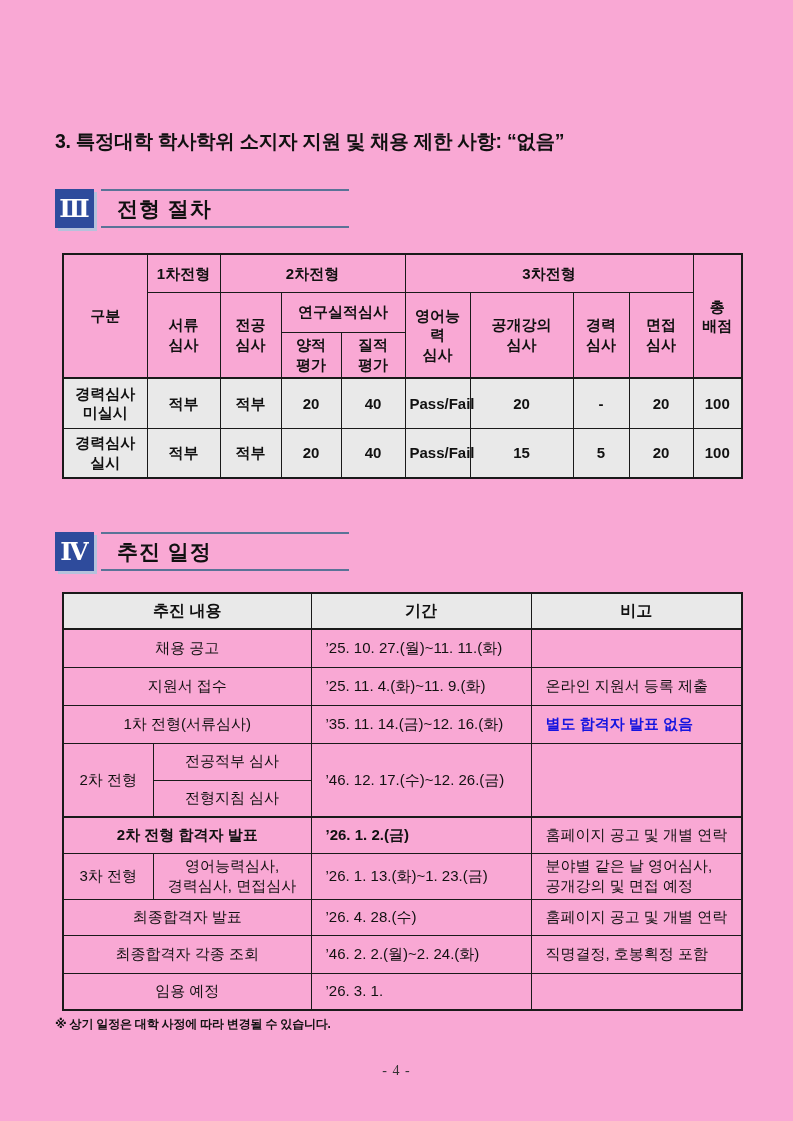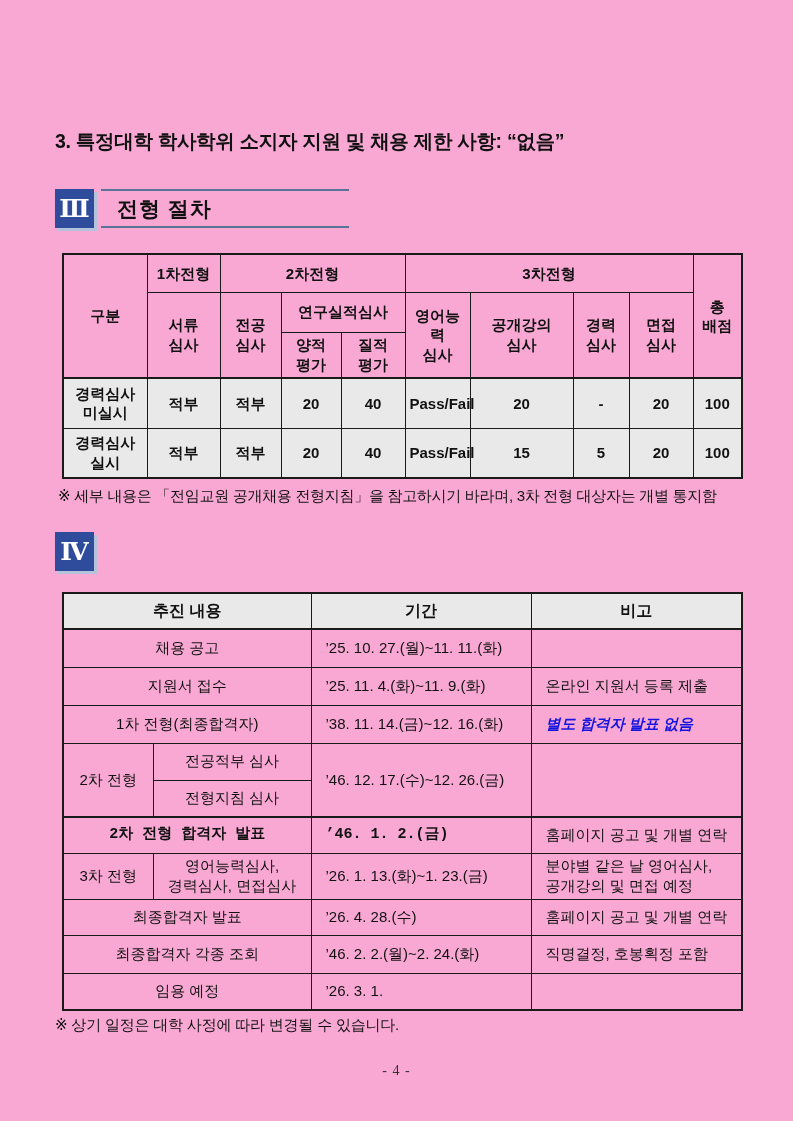--- a/index.html
+++ b/index.html
@@ -74,25 +74,25 @@
     border: 2px solid var(--border-dark);
     font-size: 15px; font-weight: 400; line-height: 1.35;
   }
   .t2 .hdr td {
     background: var(--table-gray);
     font-weight: 700; font-size: 16px; height: 36px;
     border-bottom: 2px solid var(--border-dark);
   }
   .t2 td.period, .t2 td.remark { text-align: left; padding-left: 14px; }
   .t2 .thick-top td { border-top: 2px solid var(--border-dark); }
-  .b { font-weight: 700; font-family: Liberation Mono, monospace; }
-  .blue { color: var(--highlight-blue); font-weight: 700; font-style: italic; }
+  .b { font-weight: 700; }
+  .blue { color: var(--highlight-blue); font-weight: 700; }
   .note2 {
     position: absolute; top: 1016px; left: 55px;
-    font-size: 15px; font-weight: 400; letter-spacing: -0.2px;
+    font-size: 12px; font-weight: 700; letter-spacing: -0.2px;
     white-space: nowrap;
   }
   .pageno {
     position: absolute; top: 1063px; left: 0; width: 100%;
     text-align: center;
     font-family: "Liberation Serif", "DejaVu Serif", serif;
     font-size: 14px; color: #333; letter-spacing: 1px;
   }
 </style>
 </head>
@@ -176,25 +176,27 @@
       <td>40</td>
       <td>Pass/Fail</td>
       <td>15</td>
       <td>5</td>
       <td>20</td>
       <td>100</td>
     </tr>
   </tbody>
     </table>
 
-  <p class="note1">※ 세부 내용은 「전임교원 공개채용 전형지침」을 참고하시기 바라며, 3차 전형 대상자는 개별 통지함</p>
 
   <div class="sec" style="top:532px">
     <div class="sec-box">
       <span>Ⅳ</span>
+    </div>
+    <div class="sec-body">
+      <span class="sec-title">추진 일정</span>
     </div>
   </div>
 
   <table class="t2">
     <colgroup>
       <col style="width:90px">
         <col style="width:158px">
         <col style="width:220px">
         <col style="width:211px">
     </colgroup>
@@ -208,36 +210,36 @@
       <td colspan="2">채용 공고</td>
       <td class="period">’25. 10. 27.(월)~11. 11.(화)</td>
       <td class="remark"></td>
     </tr>
     <tr style="height:38px">
       <td colspan="2">지원서 접수</td>
       <td class="period">’25. 11. 4.(화)~11. 9.(화)</td>
       <td class="remark">온라인 지원서 등록 제출</td>
     </tr>
     <tr style="height:38px">
-      <td colspan="2">1차 전형(최종합격자)</td>
-      <td class="period">’38. 11. 14.(금)~12. 16.(화)</td>
+      <td colspan="2">1차 전형(서류심사)</td>
+      <td class="period">’35. 11. 14.(금)~12. 16.(화)</td>
       <td class="remark blue">별도 합격자 발표 없음</td>
     </tr>
     <tr style="height:37px">
       <td rowspan="2">2차 전형</td>
       <td>전공적부 심사</td>
       <td rowspan="2" class="period">’46. 12. 17.(수)~12. 26.(금)</td>
       <td rowspan="2" class="remark"></td>
     </tr>
     <tr style="height:37px">
       <td>전형지침 심사</td>
     </tr>
     <tr class="thick-top" style="height:36px">
       <td colspan="2" class="b">2차 전형 합격자 발표</td>
-      <td class="period b">’46. 1. 2.(금)</td>
+      <td class="period b">’26. 1. 2.(금)</td>
       <td class="remark">홈페이지 공고 및 개별 연락</td>
     </tr>
     <tr style="height:46px">
       <td>3차 전형</td>
       <td class="pre">영어능력심사,
 경력심사, 면접심사</td>
       <td class="period">’26. 1. 13.(화)~1. 23.(금)</td>
       <td class="remark pre">분야별 같은 날 영어심사,
 공개강의 및 면접 예정</td>
     </tr>

